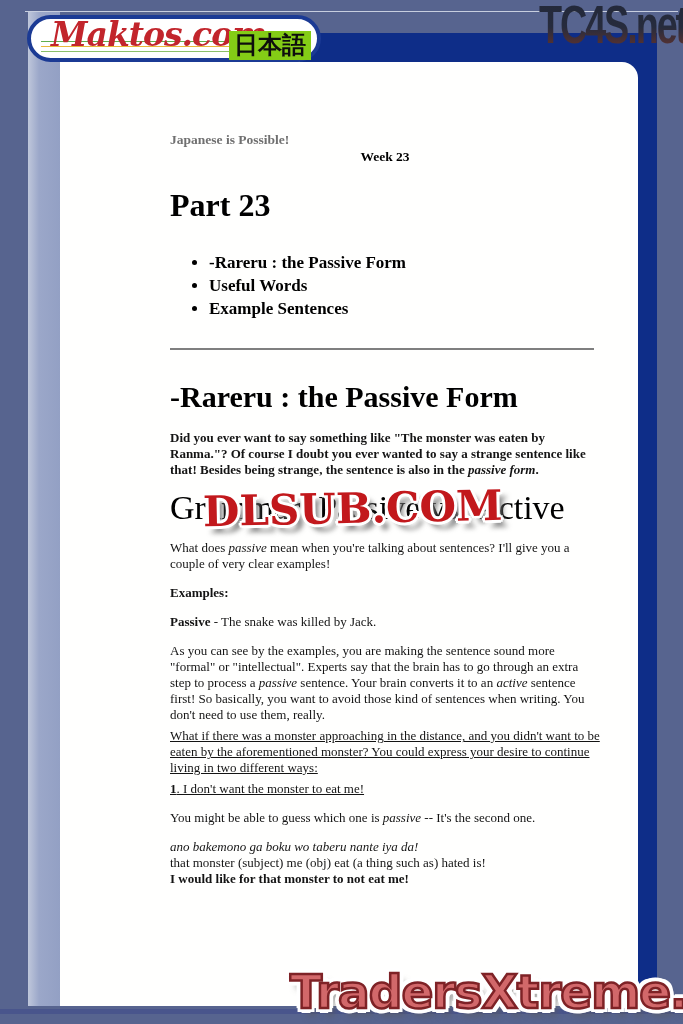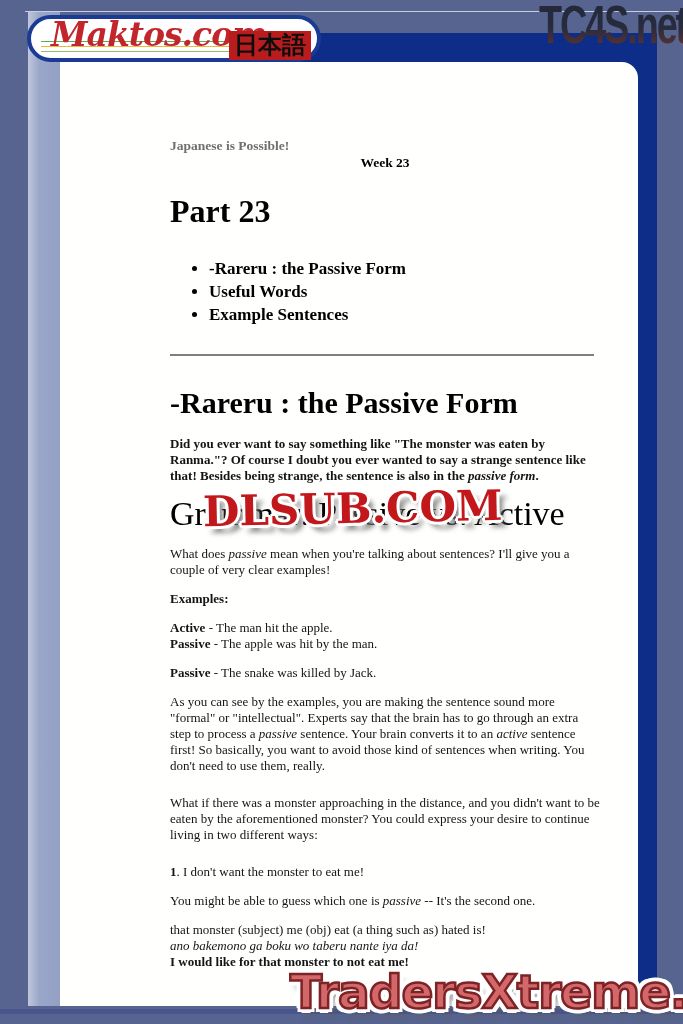--- a/index.html
+++ b/index.html
@@ -21,21 +21,21 @@
 
   
   .logo-pill{position:absolute;left:27px;top:15px;width:286px;height:39px;background:#ffffff;
     border:4px solid #1b3a94;border-radius:26px;z-index:5;}
   .logo-line{position:absolute;left:10px;width:268px;height:1px;}
   .logo-line.g1{top:22px;background:#5fae4e;}
   .logo-line.y1{top:27px;background:#e8b93c;}
   .logo-line.g2{top:32px;background:#8cc06a;}
   .logo-brand{position:absolute;left:20px;top:-4px;font-family:"DejaVu Serif", serif;
     font-style:italic;font-weight:bold;font-size:33px;color:#c2252c;letter-spacing:-1px;white-space:nowrap;}
-  .logo-kanji{position:absolute;left:198px;top:12px;background:#b91c1c;padding:1px 5px 2px 5px;
+  .logo-kanji{position:absolute;left:198px;top:12px;background:#84cc16;padding:1px 5px 2px 5px;
     font-family:"DejaVu Sans", sans-serif;font-weight:bold;font-size:24px;color:#0d0d0d;
     z-index:6;white-space:nowrap;line-height:1.1;}
 
   
   .wm-tc4s{position:absolute;right:-3px;top:-7px;z-index:10;
     font-family:"Liberation Sans", sans-serif;font-weight:bold;font-size:54px;letter-spacing:-3px;
     transform:scaleX(0.70);transform-origin:right top;white-space:nowrap;
     background:linear-gradient(180deg,#222839 0%,#262b3d 55%,#6f352b 100%);
     -webkit-background-clip:text;background-clip:text;color:#262b3d;-webkit-text-fill-color:transparent;}
   .wm-dlsub{position:absolute;left:203px;top:484px;z-index:8;white-space:nowrap;
@@ -43,36 +43,36 @@
     transform:rotate(-1.2deg);letter-spacing:0px;
     text-shadow:-2px -2px 0 #fff,2px -2px 0 #fff,-2px 2px 0 #fff,2px 2px 0 #fff,
       -3px 0 0 #fff,3px 0 0 #fff,0 3px 0 #fff,0 -3px 0 #fff,6px 7px 5px rgba(110,110,110,0.8);}
   .wm-traders{position:absolute;left:290px;top:964px;z-index:9;white-space:nowrap;
     font-family:"DejaVu Sans", sans-serif;font-weight:bold;font-size:47px;color:#d2686a;
     -webkit-text-stroke:2.5px #7e2226;letter-spacing:-1px;
     text-shadow:-4px -4px 0 #fff,4px -4px 0 #fff,-4px 4px 0 #fff,4px 4px 0 #fff,
       -5px 0 0 #fff,5px 0 0 #fff,0 5px 0 #fff,0 -5px 0 #fff,6px 8px 6px rgba(90,90,90,0.6);}
 
   
-  .content{position:absolute;left:170px;top:138px;width:430px;z-index:3;
+  .content{position:absolute;left:170px;top:132px;width:430px;z-index:3;
     color:#141414;font-size:13px;line-height:16px;}
   .kicker{font-weight:bold;font-size:13.5px;line-height:16.5px;color:#707070;}
   .week{font-weight:bold;font-size:13.5px;line-height:16.5px;color:#000;text-align:center;}
   h1.title{font-size:32px;line-height:1.05;font-weight:bold;margin:24px 0 0 0;color:#000;}
   ul.toc{list-style:none;margin:28px 0 0 0;padding:0 0 0 18px;
     font-size:17px;font-weight:bold;line-height:23px;color:#000;}
   ul.toc li{position:relative;padding-left:21px;margin:0;}
   ul.toc li::before{content:"";position:absolute;left:4px;top:9px;width:5px;height:5px;
     border-radius:50%;background:#000;}
   hr.rule{border:none;border-top:2px solid #7f7f7f;margin:28px 0 0 0;width:424px;}
   h2.rareru{font-size:30px;line-height:1.12;font-weight:bold;margin:30px 0 0 0;color:#000;}
   h2.grammar{font-size:34px;line-height:1.15;font-weight:normal;margin:10px 0 0 0;color:#000000;}
   .para{margin:13px 0 0 0;}
   .para.first{margin-top:17px;font-weight:bold;}
-  .para.tight{margin-top:21px;}
+  .para.tight{margin-top:5px;text-decoration:underline;}
   .line{margin:0;}
   .i{font-style:italic;}
   .b{font-weight:bold;}
 </style>
 </head>
 <body>
 
 <div class="top-line"></div>
 <div class="left-strip"></div>
 <div class="navy-band"></div>
@@ -110,38 +110,34 @@
   <h2 class="rareru">-Rareru : the Passive Form</h2>
 
   <p class="para first"><span>Did you ever want to say something like "The monster was eaten by Ranma."? Of course I doubt you ever wanted to say a strange sentence like that! Besides being strange, the sentence is also in the </span><span class="i">passive form</span><span>.</span></p>
 
   <h2 class="grammar">Grammar: Passive vs. Active</h2>
 
   <p class="para"><span>What does </span><span class="i">passive</span><span> mean when you're talking about sentences? I'll give you a couple of very clear examples!</span></p>
 
   <p class="para"><span class="b">Examples:</span></p>
 
-  <div class="para">
-    <div class="line"><span class="b">Active</span><span> - The man hit the apple.</span></div>
-    <div class="line"><span class="b">Passive</span><span> - The apple was hit by the man.</span></div>
-  </div>
 
   <div class="para">
     <div class="line"><span class="b">Passive</span><span> - The snake was killed by Jack.</span></div>
   </div>
 
   <p class="para"><span>As you can see by the examples, you are making the sentence sound more "formal" or "intellectual". Experts say that the brain has to go through an extra step to process a </span><span class="i">passive</span><span> sentence. Your brain converts it to an </span><span class="i">active</span><span> sentence first! So basically, you want to avoid those kind of sentences when writing. You don't need to use them, really.</span></p>
 
   <p class="para tight"><span>What if there was a monster approaching in the distance, and you didn't want to be eaten by the aforementioned monster? You could express your desire to continue living in two different ways:</span></p>
 
   <div class="para tight">
     <div class="line"><span class="b">1</span><span>. I don't want the monster to eat me!</span></div>
   </div>
 
   <p class="para"><span>You might be able to guess which one is </span><span class="i">passive</span><span> -- It's the second one.</span></p>
 
 
   <div class="para">
+    <div class="line"><span class="i">ano bakemono ga boku wo taberu nante iya da!</span></div>
     <div class="line"><span>that monster (subject) me (obj) eat (a thing such as) hated is!</span></div>
-    <div class="line"><span class="i">ano bakemono ga boku wo taberu nante iya da!</span></div>
     <div class="line"><span class="b">I would like for that monster to not eat me!</span></div>
   </div>
 </div>
 
 </body></html>

